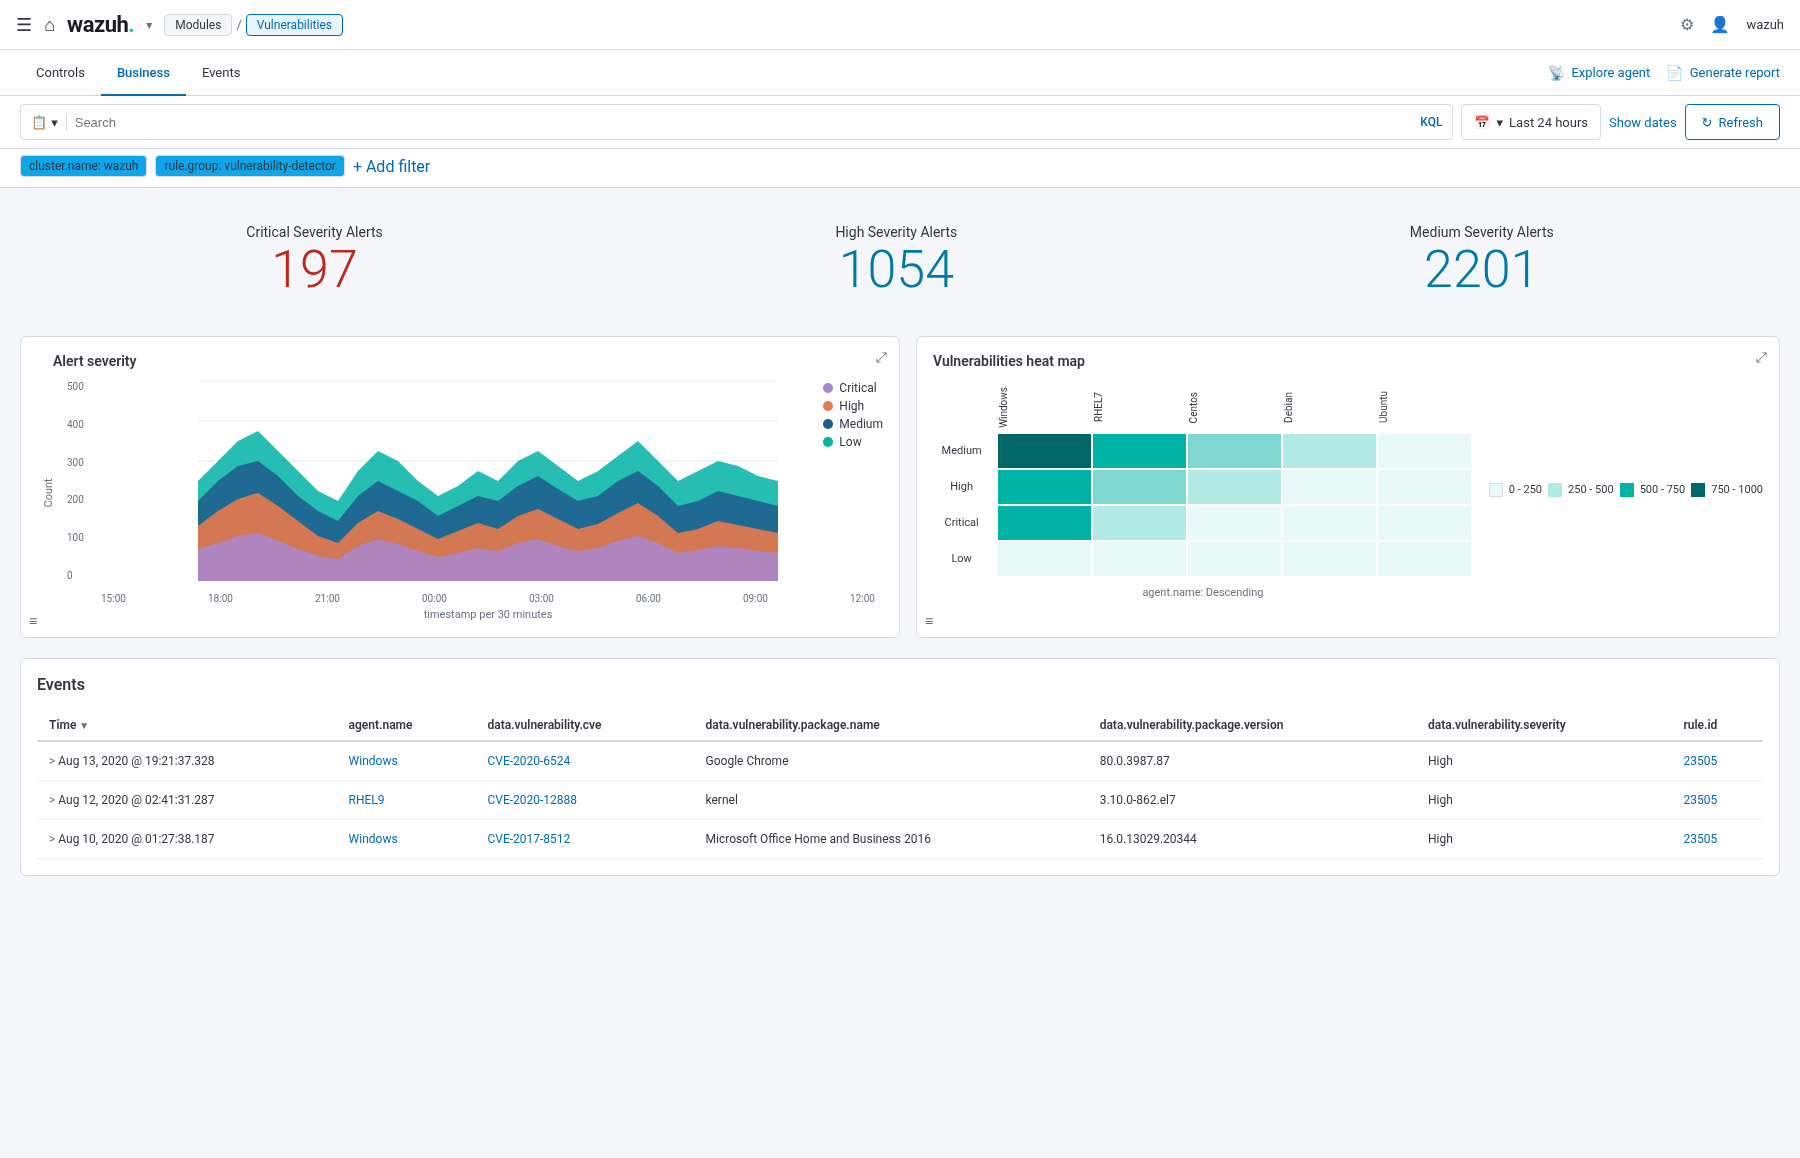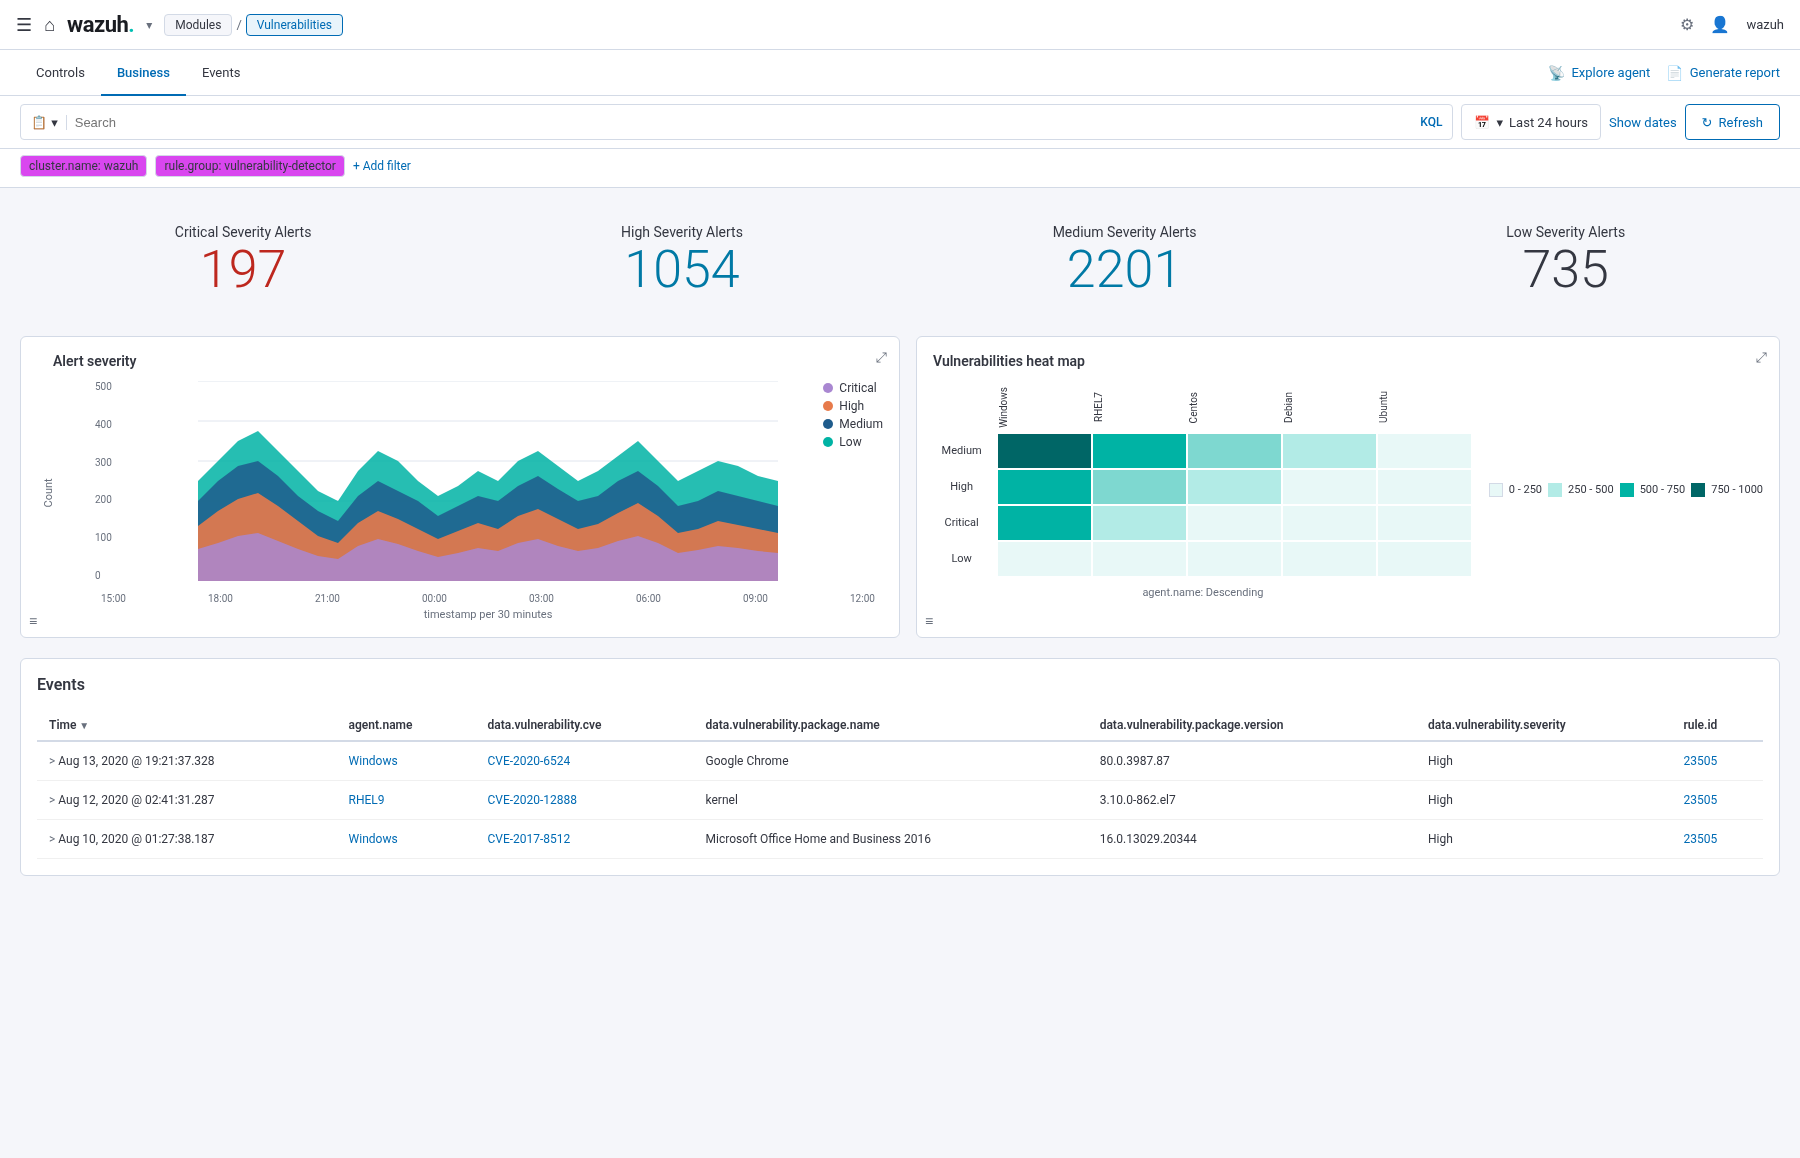--- a/index.html
+++ b/index.html
@@ -169,30 +169,30 @@
     
     .filter-tags {
       background: #fff;
       padding: 6px 20px 10px;
       display: flex;
       align-items: center;
       gap: 8px;
       border-bottom: 1px solid #d3dae6;
     }
     .filter-tag {
-      background: #d946ef;
+      background: #0ea5e9;
       border: 1px solid #d3dae6;
       border-radius: 4px;
       padding: 3px 8px;
       font-size: 12px;
       color: #343741;
     }
     .add-filter {
       color: #006bb4;
-      font-size: 12px;
+      font-size: 16px;
       cursor: pointer;
       background: none;
       border: none;
       font-family: inherit;
     }
 
     
     .main-content {
       padding: 20px;
     }
@@ -423,35 +423,31 @@
       <div class="stat-value critical">197</div>
     </div>
     <div class="stat-item">
       <div class="stat-label">High Severity Alerts</div>
       <div class="stat-value high">1054</div>
     </div>
     <div class="stat-item">
       <div class="stat-label">Medium Severity Alerts</div>
       <div class="stat-value medium">2201</div>
     </div>
-    <div class="stat-item">
-      <div class="stat-label">Low Severity Alerts</div>
-      <div class="stat-value low">735</div>
-    </div>
   </div>
 
   <div class="charts-row">
 
     <div class="chart-card left">
       <div class="chart-title">Alert severity</div>
       <span class="expand-icon">⤢</span>
       <div style="position:relative; padding-left: 40px;">
         <span style="position:absolute;left:2px;top:50%;transform:rotate(-90deg) translateY(-50%);font-size:11px;color:#69707d;white-space:nowrap;transform-origin:left center;">Count</span>
 
-        <div style="position:absolute;left:14px;top:0;height:200px;display:flex;flex-direction:column;justify-content:space-between;font-size:10px;color:#69707d;margin-left:28px;">
+        <div style="position:absolute;left:14px;top:0;height:200px;display:flex;flex-direction:column;justify-content:space-between;font-size:10px;color:#69707d;">
           <span>500</span>
           <span>400</span>
           <span>300</span>
           <span>200</span>
           <span>100</span>
           <span>0</span>
         </div>
         <svg width="100%" height="200" viewBox="0 0 580 200" style="display:block;">
 
           <line x1="0" y1="0" x2="580" y2="0" stroke="#e0e5ee" stroke-width="1"></line>

